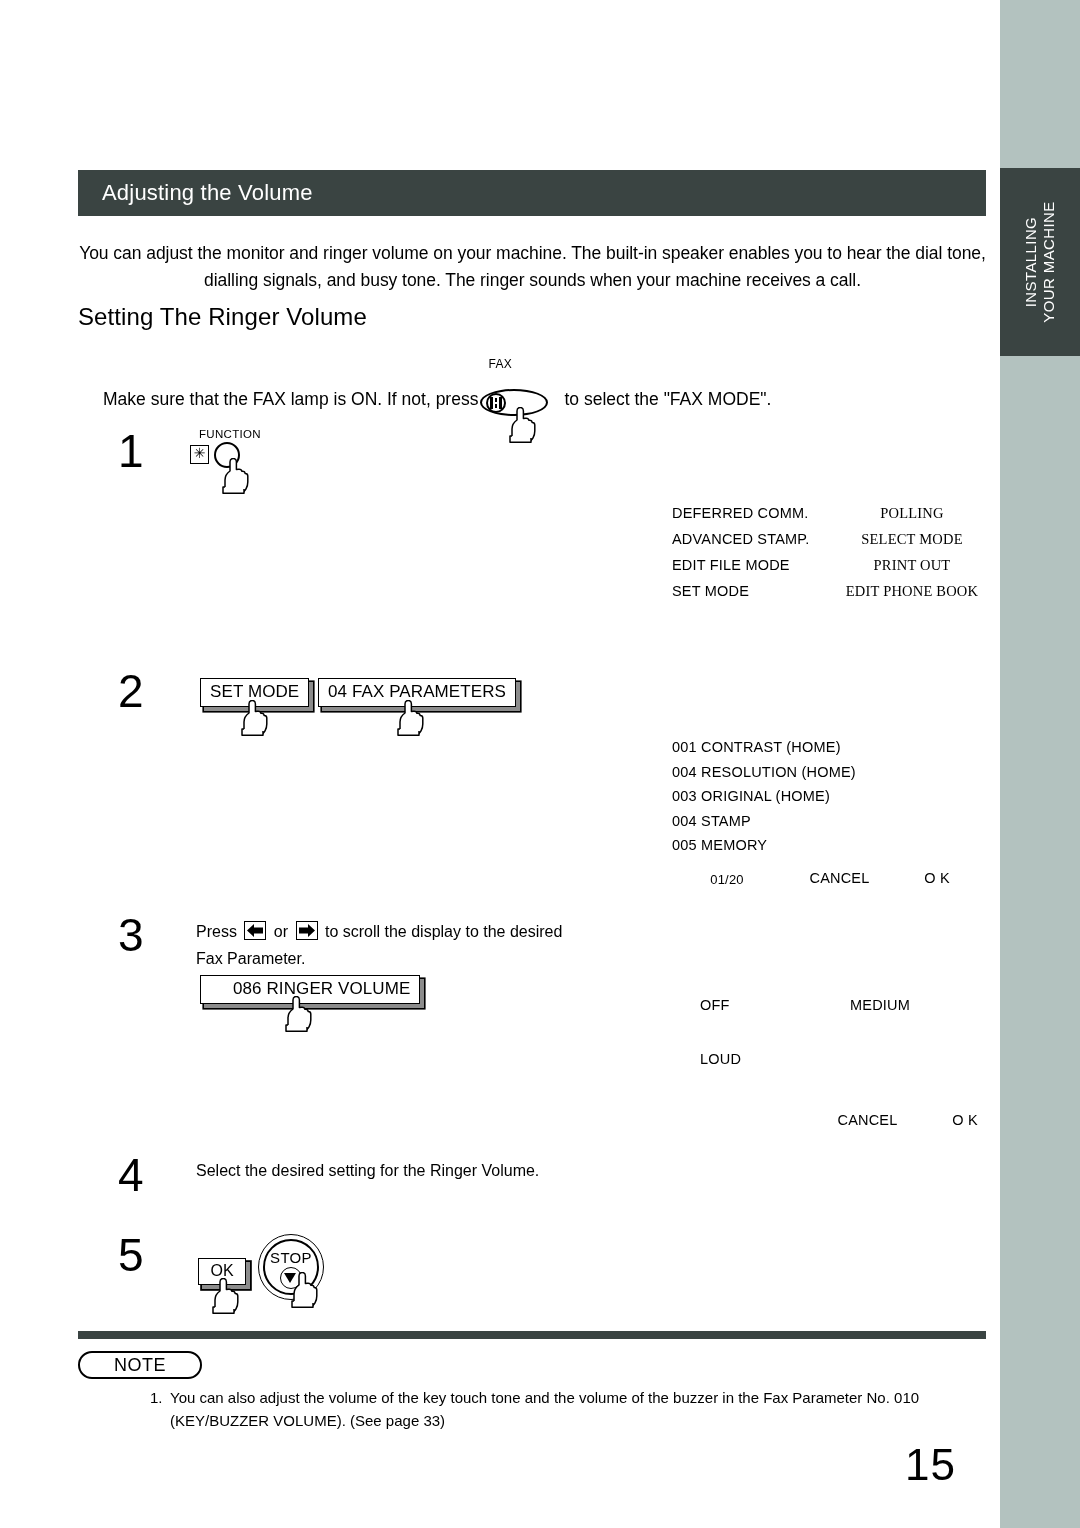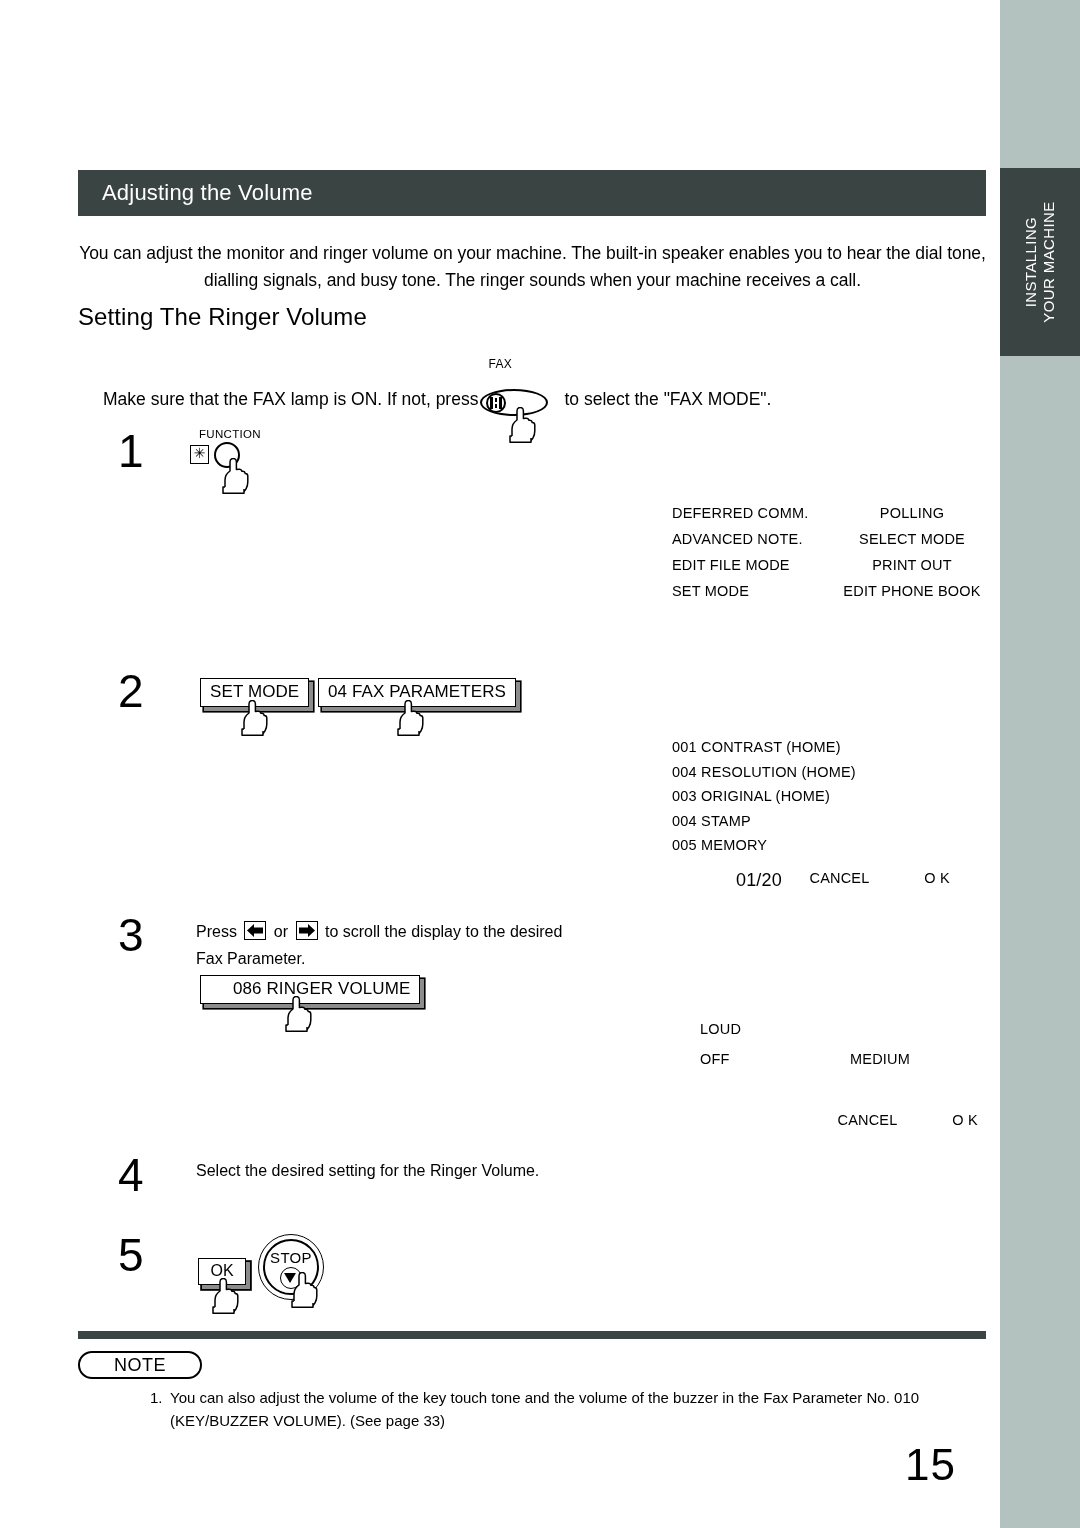--- a/index.html
+++ b/index.html
@@ -262,28 +262,28 @@
   .lcd {
     position: absolute;
     font-size: 14.5px;
     letter-spacing: 0.2px;
   }
   .lcd-row {
     display: flex;
     line-height: 26px;
   }
   .lcd-grid2 .col-a { width: 160px; }
-  .lcd-grid2 .col-b { width: 160px; text-align: center; }
+  .lcd-grid2 .col-b { width: 160px; text-align: center; font-family: Liberation Serif, serif; }
   .lcd-list div { line-height: 24.5px; }
   .lcd-footer {
     display: flex;
     margin-top: 8px;
     font-size: 14.5px;
   }
-  .lcd-footer .f-page { width: 110px; text-align: right; font-size: 18px; padding-top: 2px;}
+  .lcd-footer .f-page { width: 110px; text-align: center; font-size: 13px; padding-top: 2px;}
   .lcd-footer .f-cancel { width: 115px; text-align: center; }
   .lcd-footer .f-ok { width: 80px; text-align: center; }
 
   
   .ok-key {
     position: absolute;
     left: 198px;
     top: 1258px;
     width: 48px;
     height: 27px;
@@ -440,21 +440,21 @@
       </svg>
     </span>
   </div>
 
   <div class="lcd lcd-grid2" style="left:672px; top:500px;">
     <div class="lcd-row">
       <span class="col-a">DEFERRED COMM.</span>
       <span class="col-b">POLLING</span>
     </div>
     <div class="lcd-row">
-      <span class="col-a">ADVANCED NOTE.</span>
+      <span class="col-a">ADVANCED STAMP.</span>
       <span class="col-b">SELECT MODE</span>
     </div>
     <div class="lcd-row">
       <span class="col-a">EDIT FILE MODE</span>
       <span class="col-b">PRINT OUT</span>
     </div>
     <div class="lcd-row">
       <span class="col-a">SET MODE</span>
       <span class="col-b">EDIT PHONE BOOK</span>
     </div>
@@ -511,27 +511,27 @@
 
   <div class="pbtn" style="left:200px; top:975px;padding-left:32px;">086 RINGER VOLUME</div>
   <div class="hand" style="position:absolute; left:282px; top:996px;">
     <svg width="30" height="36" viewBox="0 0 30 36">
       <path d="M6 34 L6 22 C6 18 8 15 11 13 L11 4 C11 1.8 12.6 0.5 14.3 0.5 C16 0.5 17.4 1.8 17.4 4 L17.4 11.5 L19.5 11.2 C21.4 11 22.6 11.8 22.8 13.2 L23 13.2 C24.8 13 26 13.9 26.1 15.4 L26.3 15.4 C27.9 15.4 28.8 16.4 28.8 18 L28.8 24 C28.8 29 26 34 23 34 Z" fill="#ffffff" stroke="#000000" stroke-width="1.5" stroke-linejoin="round"></path>
       <path d="M6 29 L4 29 L4 35.2 L25 35.2 L25 31" fill="#ffffff" stroke="#000000" stroke-width="1.5" stroke-linejoin="round"></path>
     </svg>
   </div>
 
   <div class="lcd" style="left:700px; top:990px;">
+    <div class="lcd-row" style="line-height:30px;">
+      <span style="width:150px;">OFF</span>
+      <span style="width:150px;">MEDIUM</span>
+    </div>
     <div class="lcd-row" style="line-height:30px; margin-top:24px;">
       <span style="width:150px;">LOUD</span>
       <span style="width:150px;"></span>
-    </div>
-    <div class="lcd-row" style="line-height:30px;">
-      <span style="width:150px;">OFF</span>
-      <span style="width:150px;">MEDIUM</span>
     </div>
     <div class="lcd-footer" style="margin-top:38px;">
       <span class="f-page"></span>
       <span class="f-cancel">CANCEL</span>
       <span class="f-ok">O K</span>
     </div>
   </div>
 
   <div class="step-num" style="left:118px; top:1152px;">4</div>
   <div class="step-text" style="left:196px; top:1157px;">Select the desired setting for the Ringer Volume.</div>

